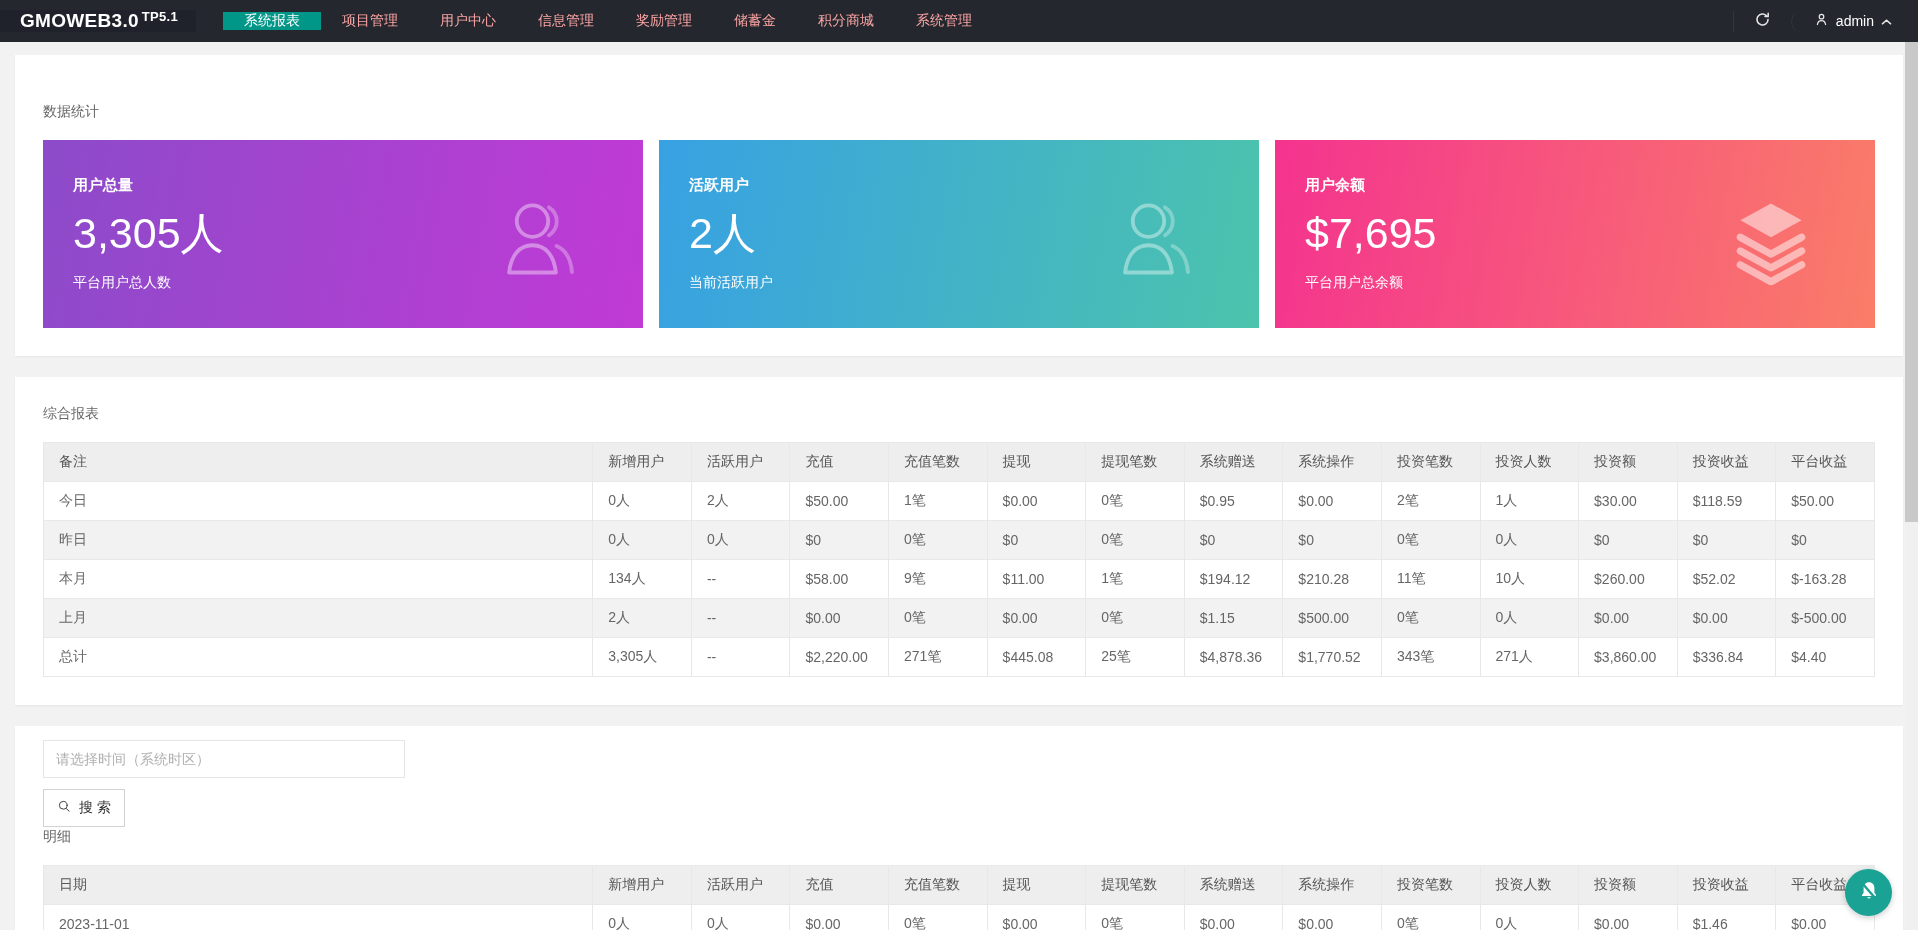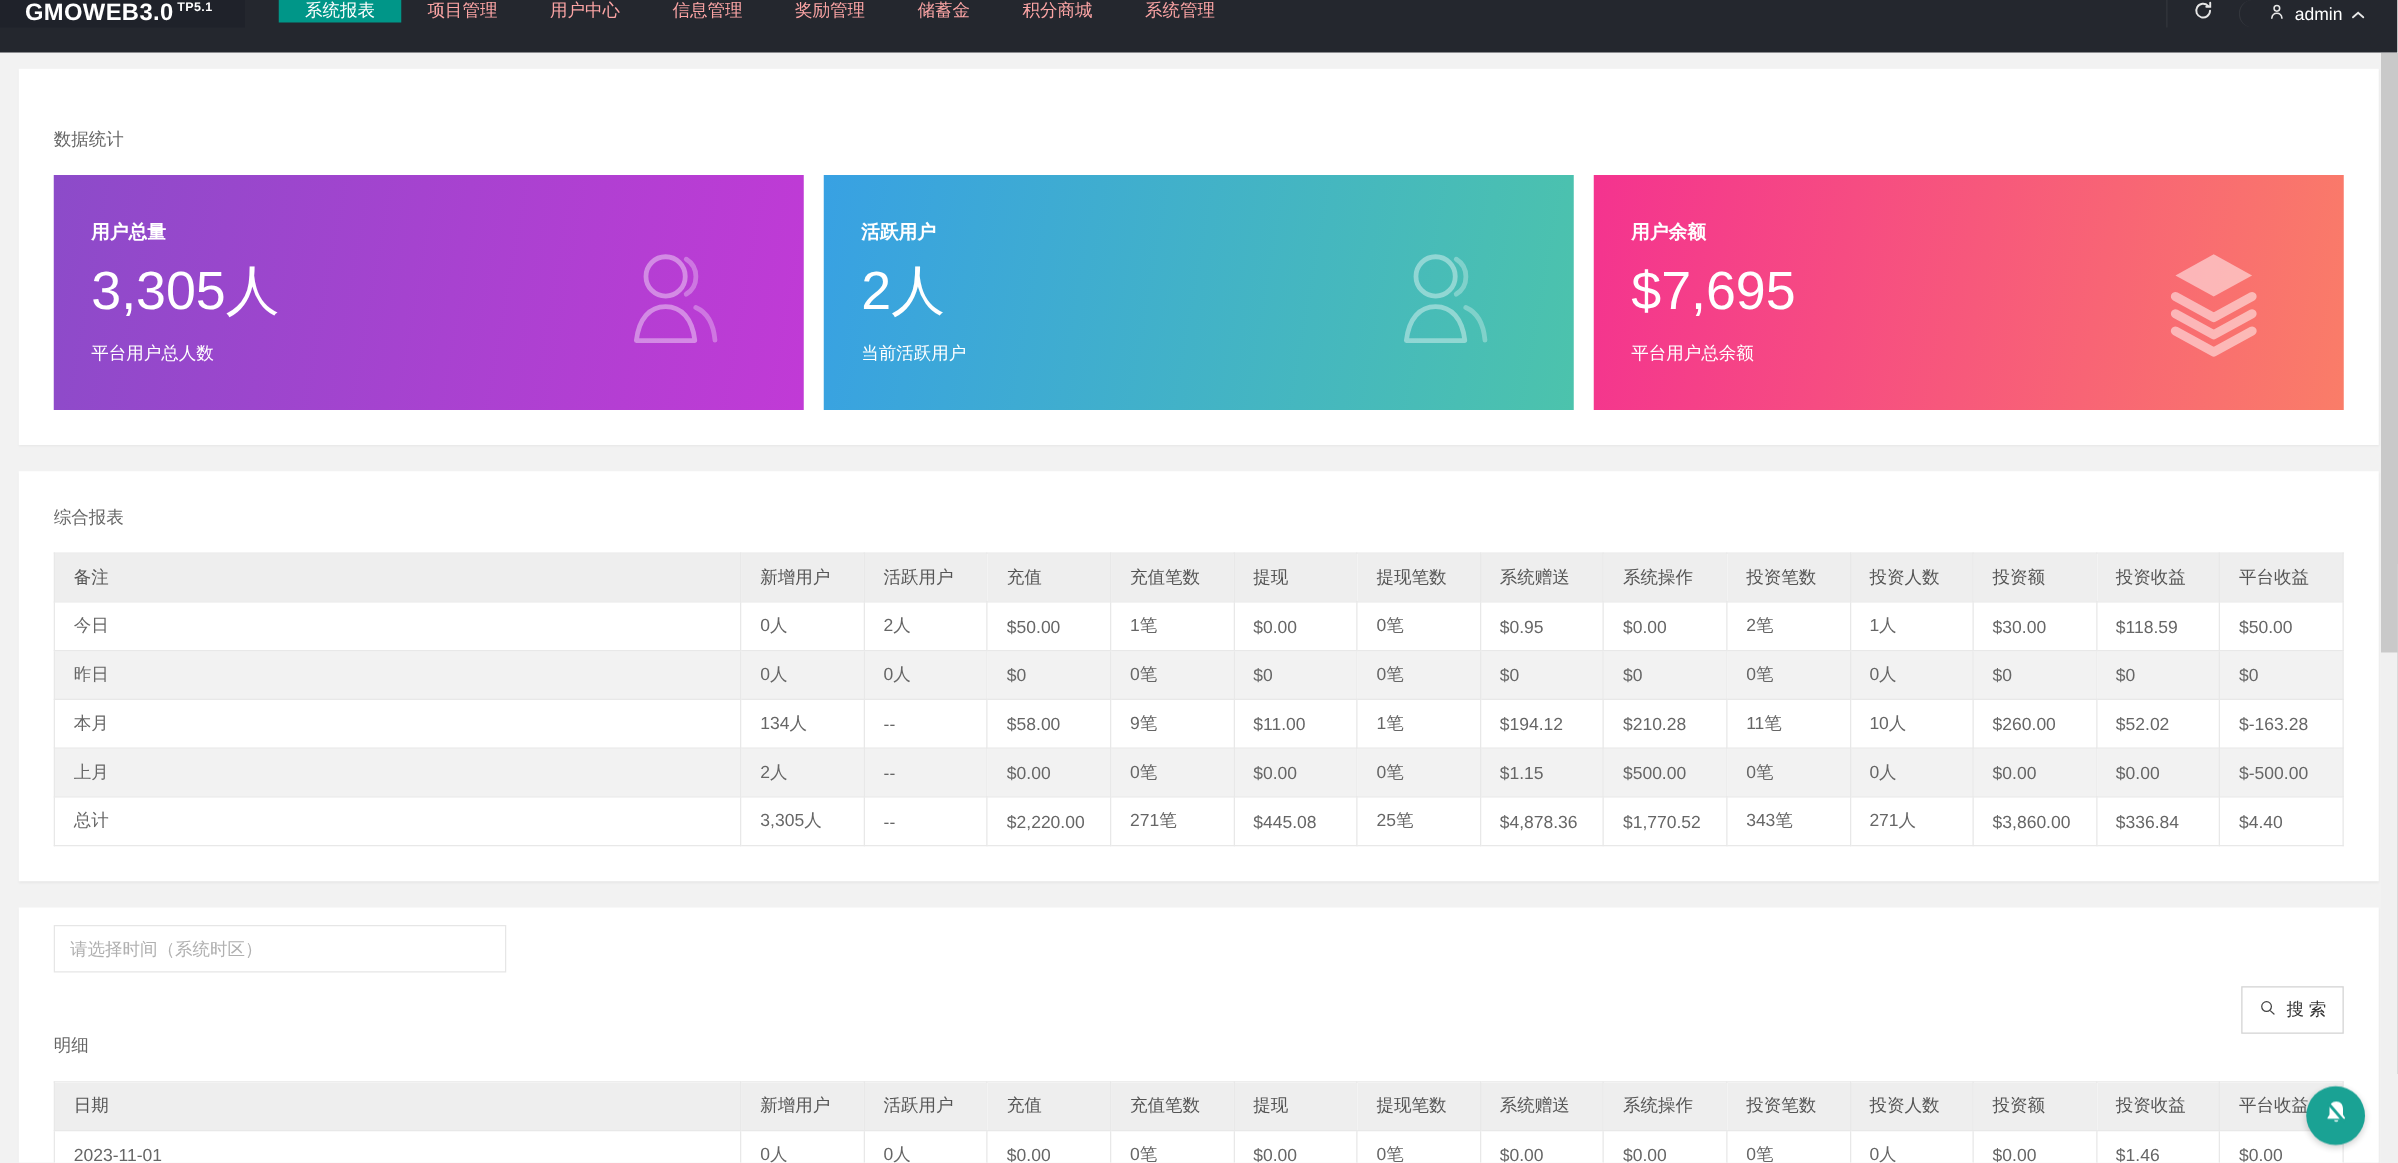--- a/index.html
+++ b/index.html
@@ -6,27 +6,27 @@
   html,body { width:1918px; height:930px; overflow:hidden; }
   body {
     background:#f2f2f2;
     font-family:"Liberation Sans", sans-serif;
     position:relative;
   }
 
   
   .topbar {
     height:42px; background:#24272e; color:#fff;
-    display:flex; align-items:flex-start; position:relative; z-index:20;
+    display:flex; align-items:center; position:relative; z-index:20;
   }
   .logo {
     width:196px; background:#1f222a; display:flex; align-items:center;
     padding-left:20px; font-size:19px; font-weight:bold; letter-spacing:.3px; cursor:pointer;
   }
-  .logo sup { font-size:10px; font-weight:bold; margin-left:3px; transform:translateY(-5px); }
+  .logo sup { font-size:13px; font-weight:bold; margin-left:3px; transform:translateY(-5px); }
   .nav { display:flex;padding-left:27px; }
   .nav-item {
     display:flex; align-items:center; padding:0 21px; font-size:14px;
     color:#fca5a5; cursor:pointer; text-decoration:none;
   }
   .nav-item.active { background:#009688; color:#fff; }
   .topbar-right { margin-left:auto; display:flex; align-items:stretch; }
   .icon-btn {
     width:58px; display:flex; align-items:center; justify-content:center;
     border-left:1px solid rgba(255,255,255,.07); cursor:pointer;
@@ -69,21 +69,21 @@
 
   
   .panel.third { padding-top:14px; padding-bottom:0; margin-bottom:0; }
   .search-row { display:flex; justify-content:flex-start; }
   .search-input {
     width:362px; height:38px; border:1px solid #e6e6e6; background:#fff;
     padding:0 12px; font-size:14px; color:#666; outline:none;
     font-family:"Liberation Sans", sans-serif;
   }
   .search-input::placeholder { color:#b0b0b0; }
-  .btn-row { display:flex; justify-content:flex-end; margin-top:11px; }
+  .btn-row { display:flex; justify-content:flex-start; margin-top:11px; }
   .search-btn {
     height:38px; min-width:76px; padding:0 13px; background:#fff;
     border:1px solid #d2d2d2; display:flex; align-items:center; justify-content:center;
     gap:7px; font-size:14px; color:#333; cursor:pointer;
     font-family:"Liberation Sans", sans-serif;
   }
   .panel.third .section-label { margin:1px 0 19px; }
 
   
   .fab {

